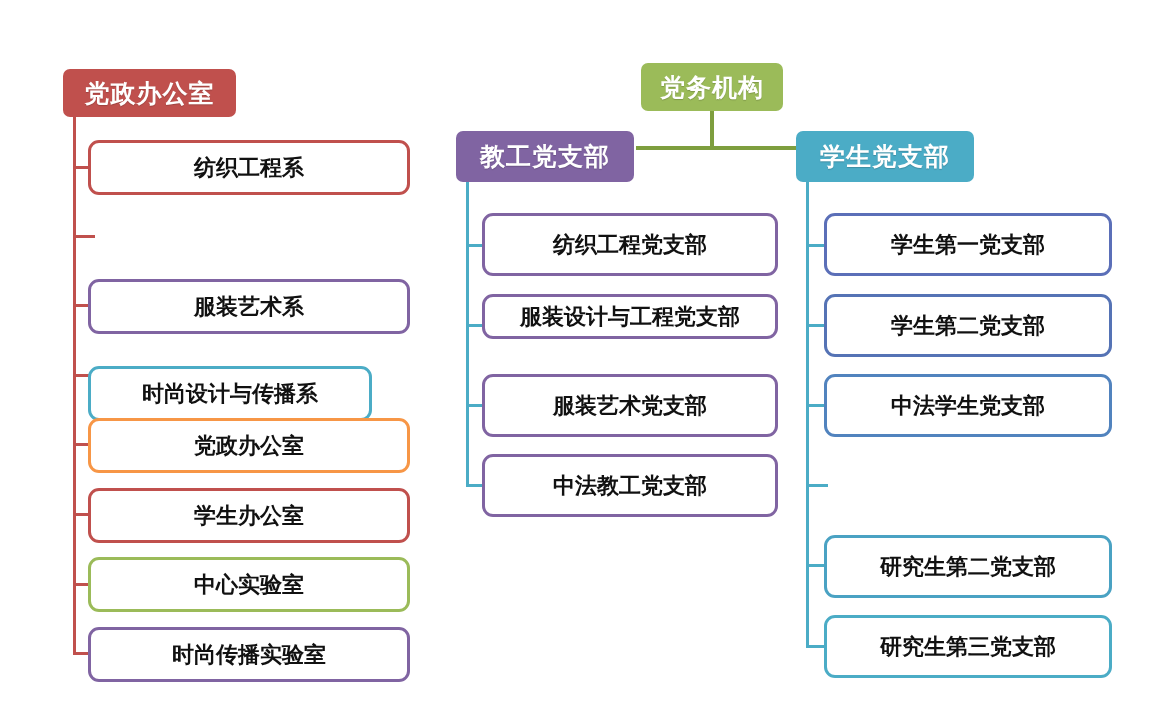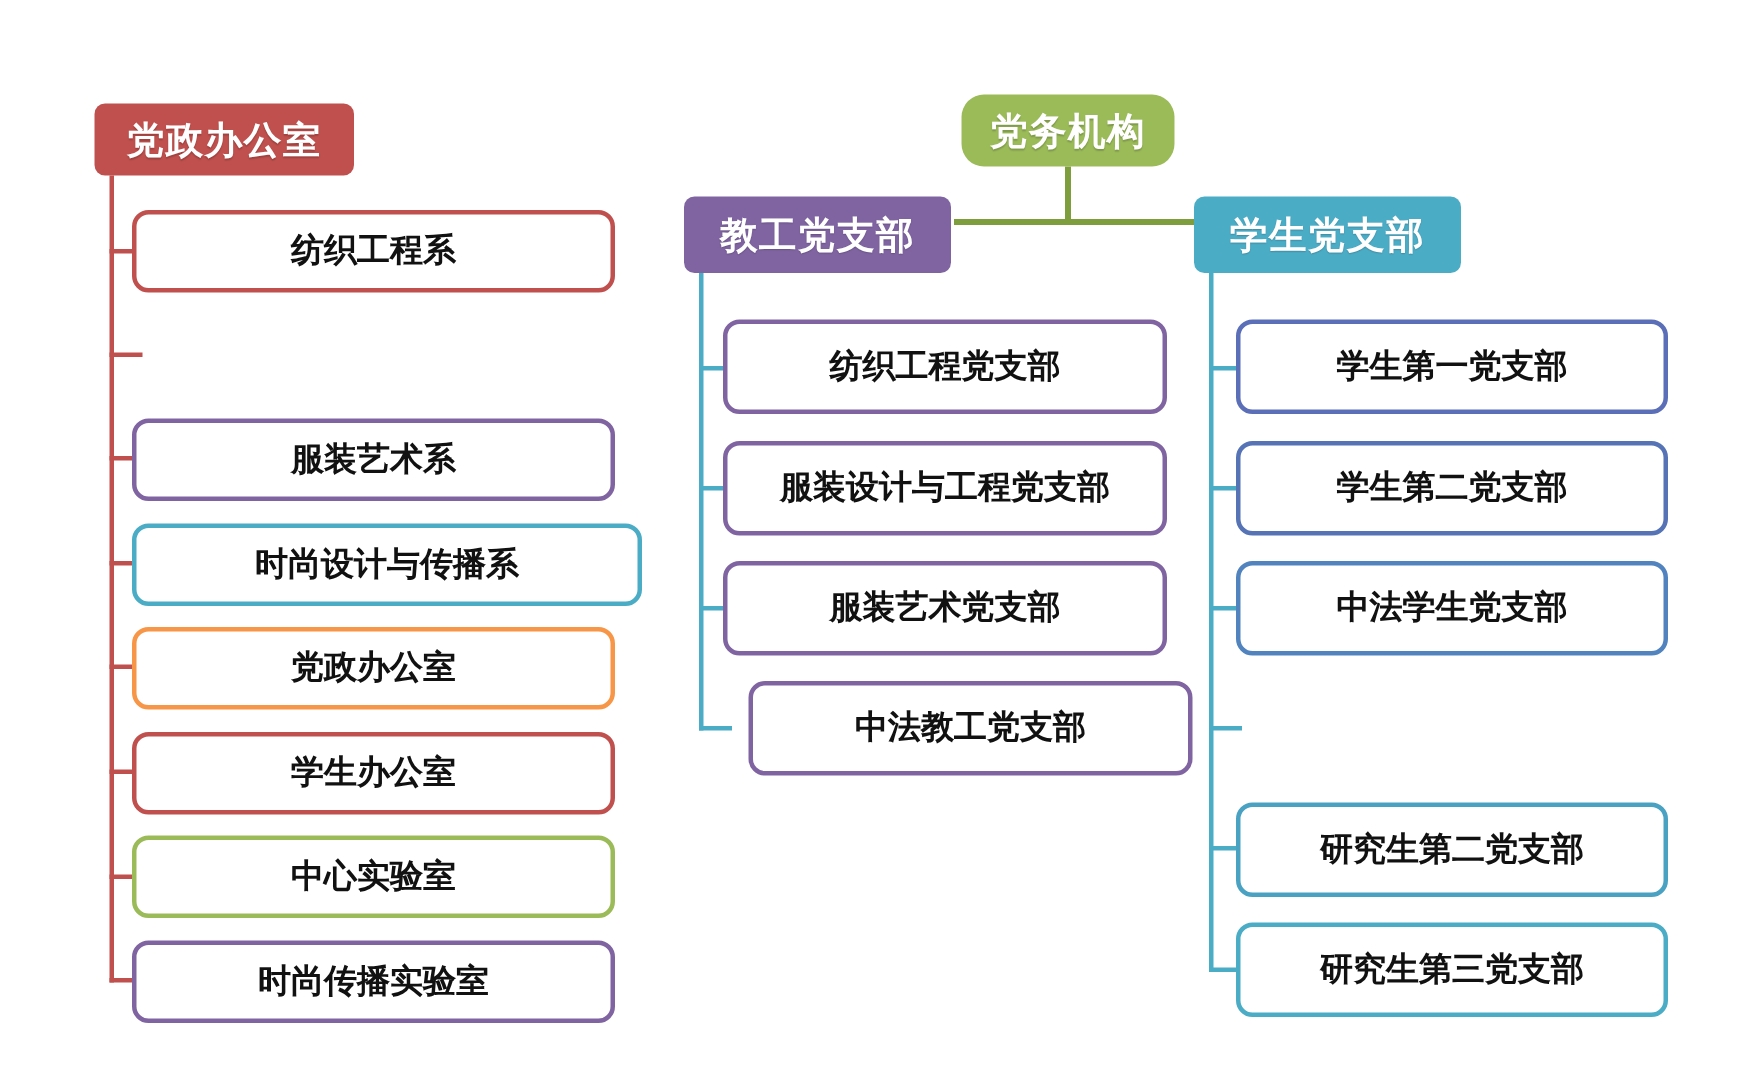--- a/index.html
+++ b/index.html
@@ -91,44 +91,44 @@
   <div class="stub" style="left:73px; top:235px; width:22px; background:#C0504D;"></div>
   <div class="stub" style="left:73px; top:304px; width:22px; background:#C0504D;"></div>
   <div class="stub" style="left:73px; top:374px; width:22px; background:#C0504D;"></div>
   <div class="stub" style="left:73px; top:443px; width:22px; background:#C0504D;"></div>
   <div class="stub" style="left:73px; top:513px; width:22px; background:#C0504D;"></div>
   <div class="stub" style="left:73px; top:583px; width:22px; background:#C0504D;"></div>
   <div class="stub" style="left:73px; top:652px; width:22px; background:#C0504D;"></div>
 
   <div class="leaf-box" style="left:88px; top:140px; width:322px; height:55px; border-color:#C0504D;">纺织工程系</div>
   <div class="leaf-box" style="left:88px; top:279px; width:322px; height:55px; border-color:#8064A2;">服装艺术系</div>
-  <div class="leaf-box" style="left:88px; top:349px; width:340px; height:55px; border-color:#4BACC6;">时尚设计与传播系</div>
+  <div class="leaf-box" style="left:88px; top:366px; width:284px; height:55px; border-color:#4BACC6;">时尚设计与传播系</div>
   <div class="leaf-box" style="left:88px; top:418px; width:322px; height:55px; border-color:#F79646;">党政办公室</div>
   <div class="leaf-box" style="left:88px; top:488px; width:322px; height:55px; border-color:#C0504D;">学生办公室</div>
   <div class="leaf-box" style="left:88px; top:557px; width:322px; height:55px; border-color:#9BBB59;">中心实验室</div>
   <div class="leaf-box" style="left:88px; top:627px; width:322px; height:55px; border-color:#8064A2;">时尚传播实验室</div>
 
-  <div class="header-pill" style="left:641px; top:63px; width:142px; height:48px; background:#9BBB59;border-radius:15px;">党务机构</div>
+  <div class="header-pill" style="left:641px; top:63px; width:142px; height:48px; background:#9BBB59;">党务机构</div>
 
   <div class="drop" style="left:710px; top:111px; height:37px; background:#7E9E3E;"></div>
   <div class="bridge" style="left:636px; top:146px; width:170px; background:#7E9E3E;"></div>
 
   <div class="header-pill" style="left:456px; top:131px; width:178px; height:51px; background:#8064A2;">教工党支部</div>
 
   <div class="trunk" style="left:466px; top:182px; height:305px; background:#4BACC6;"></div>
 
   <div class="stub" style="left:466px; top:244px; width:22px; background:#4BACC6;"></div>
   <div class="stub" style="left:466px; top:324px; width:22px; background:#4BACC6;"></div>
   <div class="stub" style="left:466px; top:404px; width:22px; background:#4BACC6;"></div>
   <div class="stub" style="left:466px; top:484px; width:22px; background:#4BACC6;"></div>
 
   <div class="leaf-box" style="left:482px; top:213px; width:296px; height:63px; border-color:#8064A2;">纺织工程党支部</div>
-  <div class="leaf-box" style="left:482px; top:294px; width:296px; height:63px; border-color:#8064A2;">服装设计与工程党支部</div>
+  <div class="leaf-box" style="left:482px; top:294px; width:296px; height:45px; border-color:#8064A2;">服装设计与工程党支部</div>
   <div class="leaf-box" style="left:482px; top:374px; width:296px; height:63px; border-color:#8064A2;">服装艺术党支部</div>
-  <div class="leaf-box" style="left:482px; top:454px; width:296px; height:63px; border-color:#8064A2;margin-left:17px;">中法教工党支部</div>
+  <div class="leaf-box" style="left:482px; top:454px; width:296px; height:63px; border-color:#8064A2;">中法教工党支部</div>
 
   <div class="header-pill" style="left:796px; top:131px; width:178px; height:51px; background:#4BACC6;">学生党支部</div>
 
   <div class="trunk" style="left:806px; top:182px; height:466px; background:#4BACC6;"></div>
 
   <div class="stub" style="left:806px; top:244px; width:22px; background:#4BACC6;"></div>
   <div class="stub" style="left:806px; top:324px; width:22px; background:#4BACC6;"></div>
   <div class="stub" style="left:806px; top:404px; width:22px; background:#4BACC6;"></div>
   <div class="stub" style="left:806px; top:484px; width:22px; background:#4BACC6;"></div>
   <div class="stub" style="left:806px; top:564px; width:22px; background:#4BACC6;"></div>

